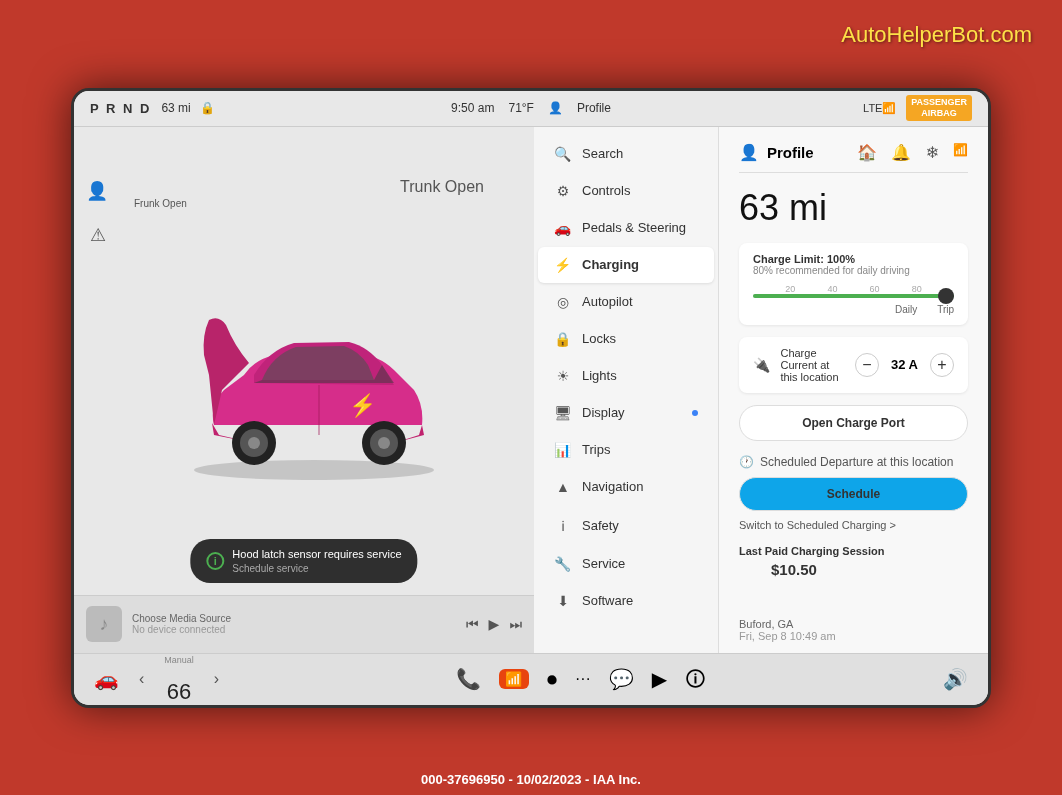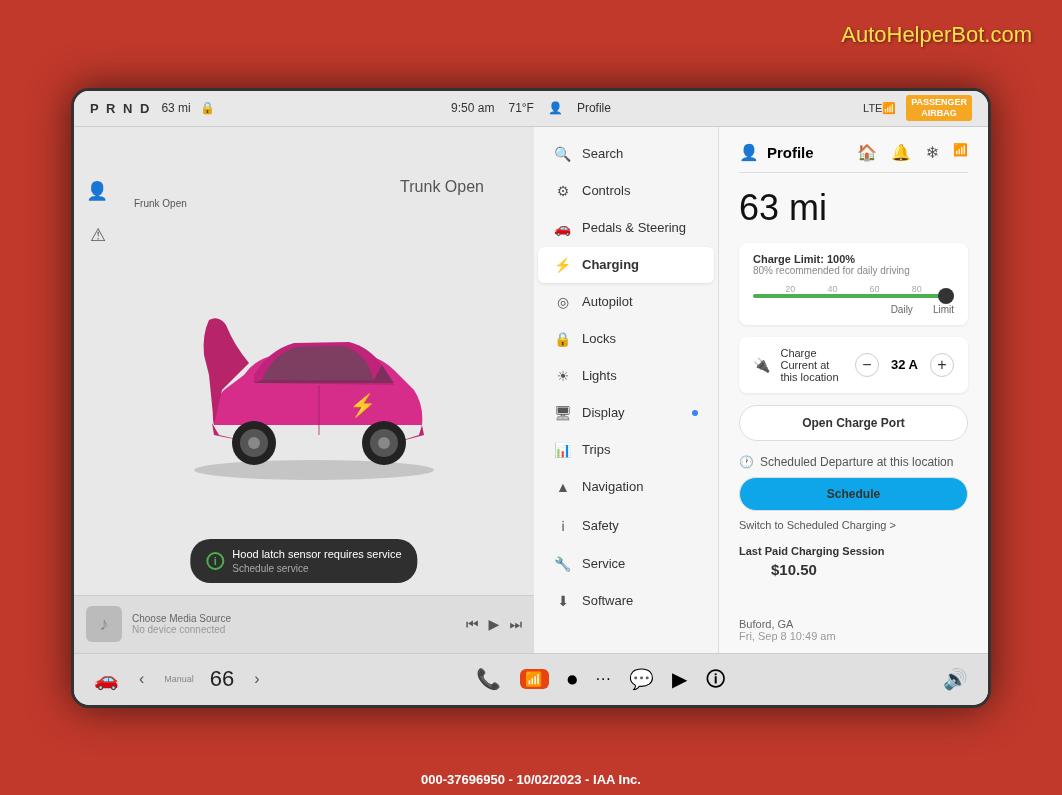--- a/index.html
+++ b/index.html
@@ -401,20 +401,21 @@
       display: flex;
       flex-direction: column;
       align-items: center;
       cursor: pointer;
       color: #555;
       font-size: 11px;
     }
     .taskbar-icon { font-size: 20px; line-height: 1; }
     .speed-display {
       display: flex;
+      flex-direction: column;
       align-items: center;
       gap: 16px;
       justify-content: flex-end;
     }
     .speed-label { font-size: 9px; color: #888; }
     .speed-value {
       font-size: 22px;
       font-weight: 500;
       color: #222;
       line-height: 1;
@@ -598,21 +599,21 @@
             <span>80</span>
             <span></span>
           </div>
           <div class="slider-track">
             <div class="slider-fill"></div>
             <div class="slider-thumb"></div>
           </div>
         </div>
         <div class="daily-trip">
           <span>Daily</span>
-          <span>Limit</span>
+          <span>Trip</span>
         </div>
       </div>
 
       
       <div class="charge-current-section">
         <span class="charge-current-icon">🔌</span>
         <div class="charge-current-label">Charge Current at
 this location</div>
         <div class="charge-current-controls">
           <button class="ctrl-btn">−</button>

